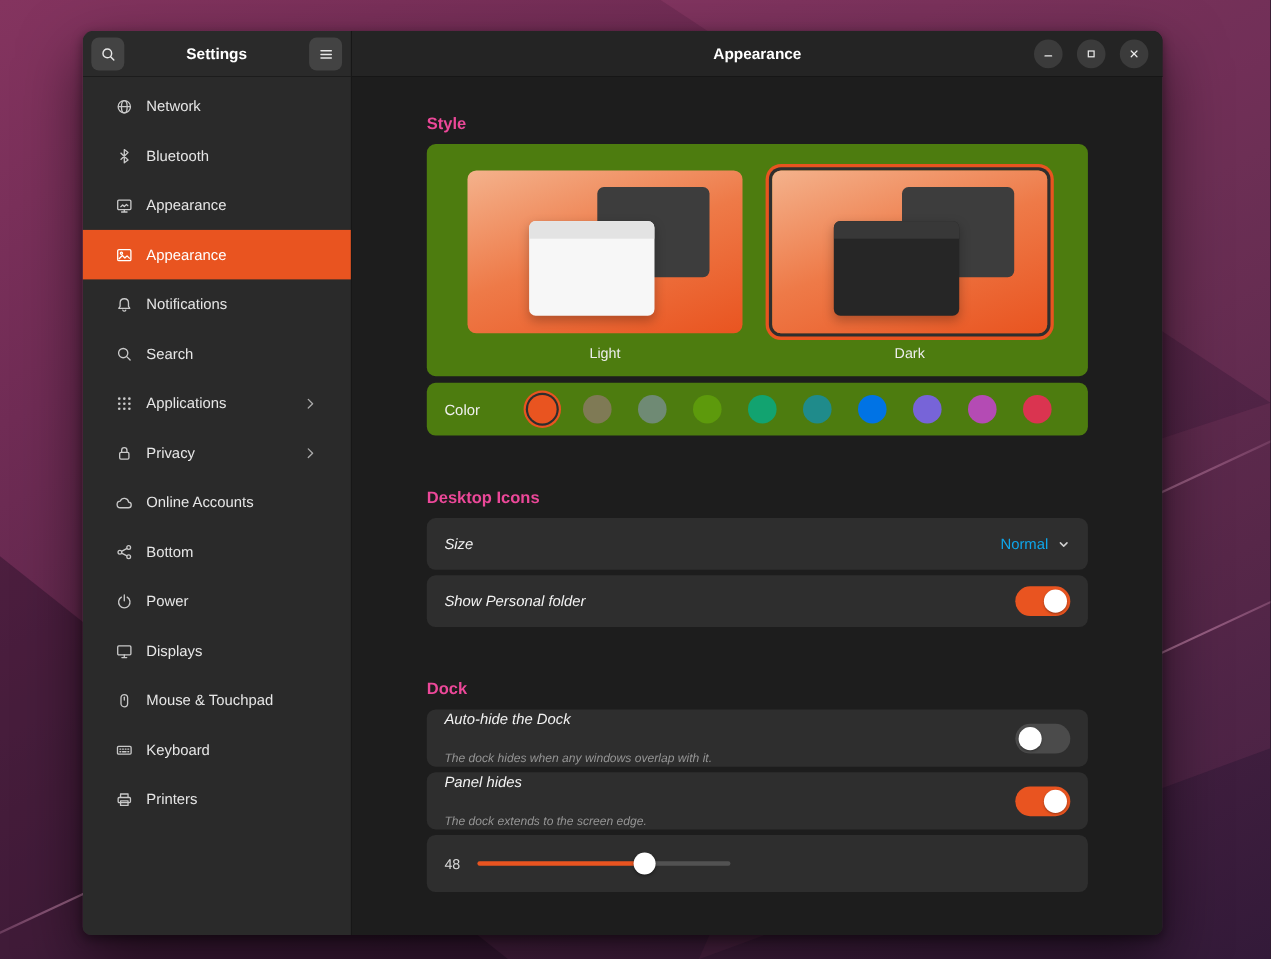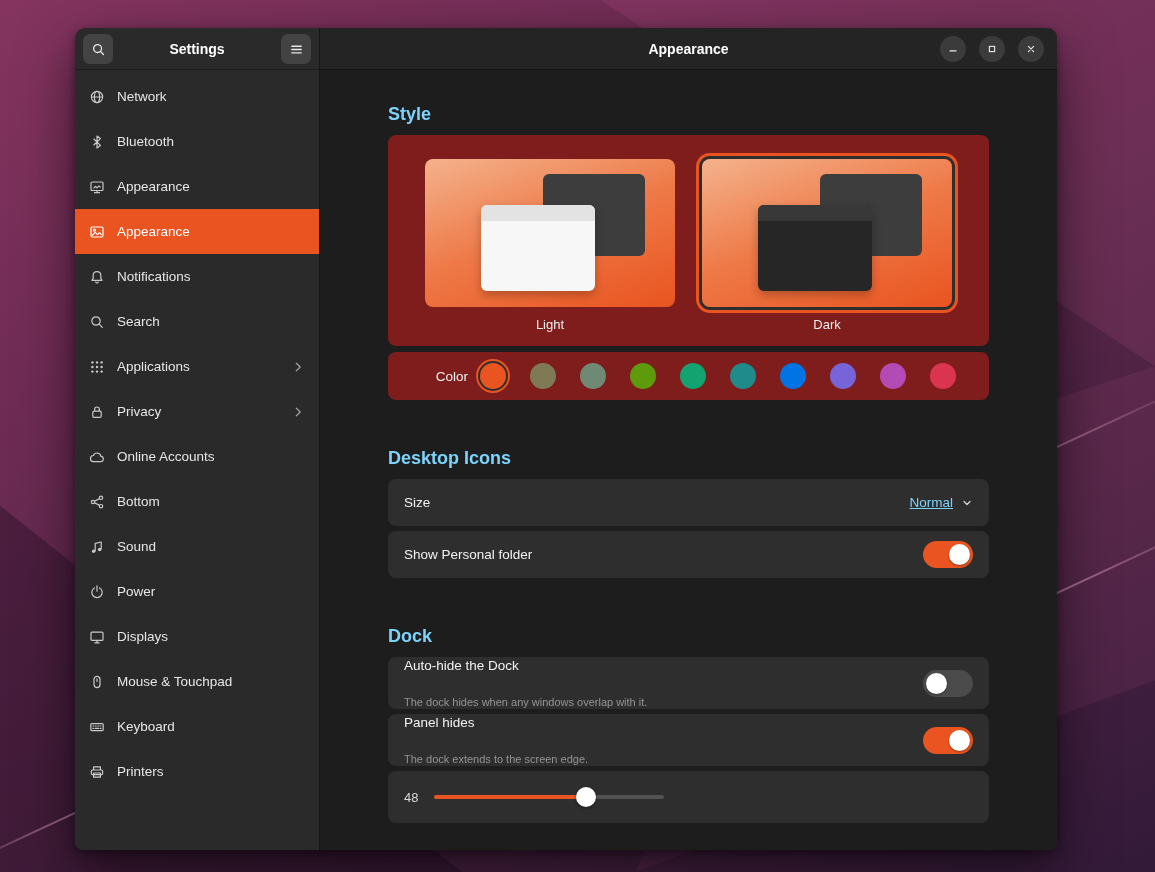--- a/index.html
+++ b/index.html
@@ -28,70 +28,70 @@
     box-shadow:0 22px 55px rgba(0,0,0,.55), 0 3px 10px rgba(0,0,0,.4); }
 
   
   .sidebar { width:245px; background:#2a2a2a; display:flex; flex-direction:column; border-right:1px solid #171717; }
   .sidebar-header { height:42px; flex:0 0 42px; display:flex; align-items:center; gap:12px;
     padding:0 8px; box-shadow:inset 0 -1px 0 #1c1c1c; }
   .hbtn { width:30px; height:30px; flex:0 0 30px; border:none; border-radius:7px; background:#434343;
     color:#e8e8e8; display:flex; align-items:center; justify-content:center; padding:0; cursor:pointer; }
   .sidebar-title { flex:1; text-align:center; color:#ffffff; font-weight:bold; font-size:14px; }
   .side-list { flex:1; overflow:hidden; padding-top:4px; }
-  .side-item { height:45px; display:flex; align-items:center; gap:12px; padding:0 14px;
+  .side-item { height:45px; display:flex; align-items:center; gap:12px; padding:0 30px;
     color:#e6e6e6; font-size:13.5px; cursor:pointer; }
   .side-item .icon { color:#c9c9c9; display:flex; }
   .side-item.selected { background:#E95420; color:#ffffff; }
   .side-item.selected .icon { color:#ffffff; }
   .side-chevron { margin-left:auto; color:#a8a8a8; display:flex; }
 
   
   .main { flex:1; background:#1d1d1d; display:flex; flex-direction:column; min-width:0; }
   .main-header { height:42px; flex:0 0 42px; display:flex; align-items:center; position:relative;
     background:#242424; box-shadow:inset 0 -1px 0 #161616; }
   .main-title { position:absolute; left:0; right:0; text-align:center; color:#fff; font-weight:bold; font-size:14px; }
   .window-controls { margin-left:auto; display:flex; gap:13px; padding-right:13px; z-index:1; }
   .wc-btn { width:26px; height:26px; border-radius:50%; border:none; background:#3b3b3b; color:#eaeaea;
     display:flex; align-items:center; justify-content:center; padding:0; cursor:pointer; }
 
   .content { flex:1; overflow:hidden; padding:0 68px; }
-  .section-title { color:#7dd3fc; font-size:18px; font-weight:bold; margin:48px 0 10px; }
+  .section-title { color:#ec4899; font-size:15px; font-weight:bold; margin:48px 0 10px; }
   .section-title.first { margin-top:34px; }
 
-  .card { background:#7f1d1d; border-radius:8px; }
+  .card { background:#4d7c0f; border-radius:8px; }
   .themes-card { display:flex; justify-content:space-evenly; padding:24px 10px 14px; }
   .theme-option { display:flex; flex-direction:column; align-items:center; gap:10px; cursor:pointer; }
   .theme-preview { width:250px; height:148px; border-radius:8px; position:relative; overflow:hidden;
     background:linear-gradient(160deg,#f4b28c 0%,#ee7a48 48%,#e95420 100%); }
   .theme-option.selected .theme-preview { box-shadow:0 0 0 3px #2e2e2e, 0 0 0 6px #E95420; }
   .mock-back { position:absolute; left:118px; top:15px; width:102px; height:82px; border-radius:6px; background:#3d3d3d; }
   .mock-front { position:absolute; left:56px; top:46px; width:114px; height:86px; border-radius:6px;
     box-shadow:0 4px 10px rgba(0,0,0,.25); overflow:hidden; }
   .titlebar { height:16px; }
   .theme-light .mock-front { background:#f7f7f7; }
   .theme-light .titlebar { background:#e3e3e3; }
   .theme-dark .mock-front { background:#262626; }
   .theme-dark .titlebar { background:#383838; }
   .theme-label { font-size:13px; color:#ededed; }
 
-  .color-row { margin-top:6px; height:48px; display:flex; align-items:center; padding:0 16px;text-align:right; }
+  .color-row { margin-top:6px; height:48px; display:flex; align-items:center; padding:0 16px; }
   .color-label { color:#f0f0f0; font-size:13.5px; width:64px; }
   .swatches { display:flex; gap:24px; margin-left:12px; }
   .swatch { width:26px; height:26px; border-radius:50%; border:none; padding:0; cursor:pointer; }
   .swatch.selected { box-shadow:0 0 0 2px #2e2e2e, 0 0 0 4px #E95420; }
 
   .rows { display:flex; flex-direction:column; gap:5px; }
   .row { background:#2e2e2e; border-radius:8px; display:flex; align-items:center; padding:0 16px; }
   .di-row { height:47px; }
   .dock-row { height:52px; }
-  .row-text { flex:1; display:flex; flex-direction:column; justify-content:flex-end; gap:2px; min-width:0; }
+  .row-text { flex:1; display:flex; flex-direction:column; justify-content:flex-end; gap:2px; min-width:0;font-style:italic; }
   .row-label { color:#f2f2f2; font-size:13.5px; }
   .row-sub { color:#949494; font-size:11px;margin-top:21px; }
-  .dropdown { display:flex; align-items:center; gap:8px; color:#7dd3fc; font-size:13.5px; cursor:pointer;text-decoration:underline; }
+  .dropdown { display:flex; align-items:center; gap:8px; color:#0ea5e9; font-size:13.5px; cursor:pointer; }
   .chev { display:flex; color:#cfcfcf; }
 
   .toggle { position:relative; width:50px; height:27px; flex:0 0 50px; border-radius:14px; background:#4b4b4b; cursor:pointer; }
   .toggle.on { background:#E95420; }
   .knob { position:absolute; top:3px; left:3px; width:21px; height:21px; border-radius:50%; background:#ffffff;
     box-shadow:0 1px 2px rgba(0,0,0,.35); }
   .toggle.on .knob { left:auto; right:3px; }
 
   .slider-value { color:#d8d8d8; font-size:13px; margin-right:16px; }
   .slider { position:relative; width:230px; height:26px; flex:0 0 230px; cursor:pointer; }
@@ -252,30 +252,20 @@
           <svg width="16" height="16" viewBox="0 0 16 16" fill="none" stroke="currentColor" stroke-width="1.2">
               <circle cx="4" cy="8" r="1.7"></circle>
               <circle cx="12" cy="3.8" r="1.7"></circle>
               <circle cx="12" cy="12.2" r="1.7"></circle>
               <path d="M5.5 7.2l5-2.6M5.5 8.8l5 2.6"></path>
             </svg>
         </span>
         <span class="side-label">Bottom</span>
       </div>
 
-      <div class="side-item">
-        <span class="icon">
-          <svg width="16" height="16" viewBox="0 0 16 16" fill="none" stroke="currentColor" stroke-width="1.2" stroke-linejoin="round">
-              <path d="M6.2 12.3V4.4l6-1.4v7.5"></path>
-              <circle cx="4.6" cy="12.3" r="1.7" fill="currentColor" stroke="none"></circle>
-              <circle cx="10.6" cy="10.5" r="1.7" fill="currentColor" stroke="none"></circle>
-            </svg>
-        </span>
-        <span class="side-label">Sound</span>
-      </div>
 
       <div class="side-item">
         <span class="icon">
           <svg width="16" height="16" viewBox="0 0 16 16" fill="none" stroke="currentColor" stroke-width="1.2" stroke-linecap="round">
               <path d="M5.4 3.9a5.2 5.2 0 1 0 5.2 0"></path>
               <path d="M8 1.8v5.4"></path>
             </svg>
         </span>
         <span class="side-label">Power</span>
       </div>

